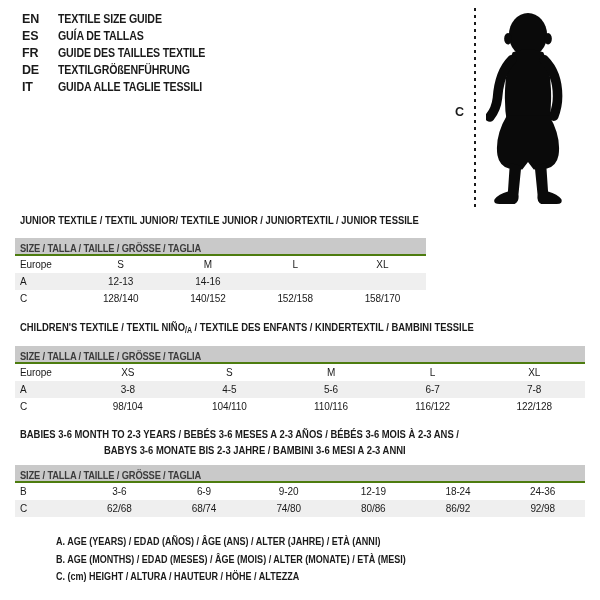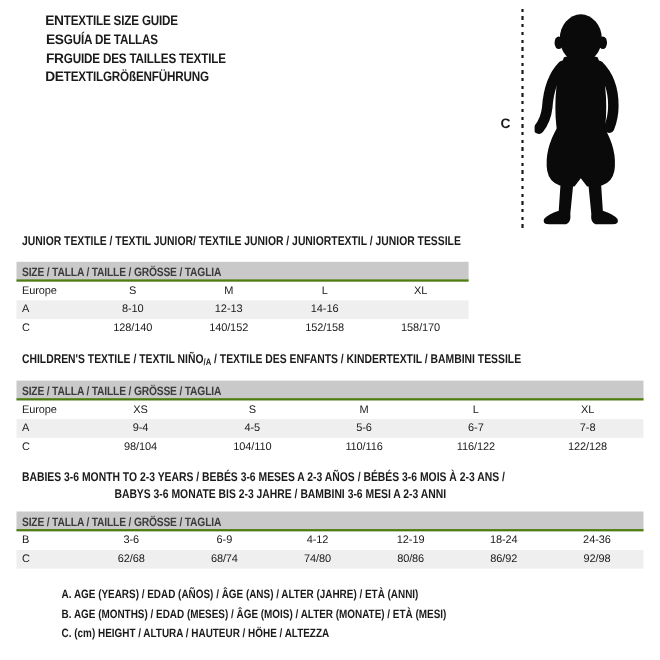--- a/index.html
+++ b/index.html
@@ -3,21 +3,21 @@
 <meta charset="utf-8">
 <style>
   html,body { margin:0; padding:0; background:#ffffff; }
   .page {
     position:relative; width:600px; height:600px; background:#ffffff;
     font-family:"Liberation Sans", sans-serif; color:#1a1a1a; overflow:hidden;
   }
   
   .lang-block { position:absolute; left:22px; top:11px; }
   .lang-row { display:flex; height:17px; line-height:17px; }
-  .lang-code { width:36px; font-weight:bold; font-size:12.5px; letter-spacing:-0.2px;text-align:right; }
+  .lang-code { width:36px; font-weight:bold; font-size:12.5px; letter-spacing:-0.2px; }
   .lang-label { font-weight:bold; font-size:12.5px; letter-spacing:-0.2px;
                 display:inline-block; transform:scaleX(0.85); transform-origin:left center; white-space:nowrap; }
   
   .measure-line { position:absolute; left:474px; top:8px; width:2px; height:202px;
     background:repeating-linear-gradient(to bottom,#1a1a1a 0 3px,transparent 3px 7px); }
   .measure-label { position:absolute; left:455px; top:105px; font-size:12.5px; font-weight:bold; }
   .baby-svg { position:absolute; left:486px; top:8px; width:84px; height:200px; }
   
   .sec-title { position:absolute; left:20px; font-weight:bold; font-size:11.5px;
                line-height:16px; white-space:nowrap;text-align:center; }
@@ -58,20 +58,24 @@
       <span class="lang-code">ES</span>
       <span class="lang-label">GUÍA DE TALLAS</span>
     </div>
     <div class="lang-row">
       <span class="lang-code">FR</span>
       <span class="lang-label">GUIDE DES TAILLES TEXTILE</span>
     </div>
     <div class="lang-row">
       <span class="lang-code">DE</span>
       <span class="lang-label">TEXTILGRÖßENFÜHRUNG</span>
+    </div>
+    <div class="lang-row">
+      <span class="lang-code">IT</span>
+      <span class="lang-label">GUIDA ALLE TAGLIE TESSILI</span>
     </div>
   </div>
 
   <div class="measure-line"></div>
   <div class="measure-label">C</div>
   <svg class="baby-svg" viewBox="0 0 88 205" xmlns="http://www.w3.org/2000/svg">
     <g fill="#0a0a0a" stroke="none">
       <ellipse cx="44" cy="26" rx="20" ry="23"></ellipse>
       <ellipse cx="23" cy="30" rx="4" ry="6"></ellipse>
       <ellipse cx="65" cy="30" rx="4" ry="6"></ellipse>
@@ -94,21 +98,20 @@
     <div class="rows">
         <div class="trow" style="grid-template-columns: 62px repeat(4, 1fr);">
           <span class="rlabel">Europe</span>
           <span class="cell">S</span>
           <span class="cell">M</span>
           <span class="cell">L</span>
           <span class="cell">XL</span>
         </div>
         <div class="trow shaded" style="grid-template-columns: 62px repeat(4, 1fr);">
           <span class="rlabel">A</span>
-          <span class="cell">8-10</span>
           <span class="cell">12-13</span>
           <span class="cell">14-16</span>
         </div>
         <div class="trow" style="grid-template-columns: 62px repeat(4, 1fr);">
           <span class="rlabel">C</span>
           <span class="cell">128/140</span>
           <span class="cell">140/152</span>
           <span class="cell">152/158</span>
           <span class="cell">158/170</span>
         </div>
@@ -126,21 +129,21 @@
         <div class="trow" style="grid-template-columns: 62px repeat(5, 1fr);">
           <span class="rlabel">Europe</span>
           <span class="cell">XS</span>
           <span class="cell">S</span>
           <span class="cell">M</span>
           <span class="cell">L</span>
           <span class="cell">XL</span>
         </div>
         <div class="trow shaded" style="grid-template-columns: 62px repeat(5, 1fr);">
           <span class="rlabel">A</span>
-          <span class="cell">9-4</span>
+          <span class="cell">3-8</span>
           <span class="cell">4-5</span>
           <span class="cell">5-6</span>
           <span class="cell">6-7</span>
           <span class="cell">7-8</span>
         </div>
         <div class="trow" style="grid-template-columns: 62px repeat(5, 1fr);">
           <span class="rlabel">C</span>
           <span class="cell">98/104</span>
           <span class="cell">104/110</span>
           <span class="cell">110/116</span>
@@ -156,21 +159,21 @@
   </div>
   <div class="stable" id="table3">
     <div class="size-bar">
       <span class="scale">SIZE / TALLA / TAILLE / GRÖSSE / TAGLIA</span>
     </div>
     <div class="rows">
         <div class="trow" style="grid-template-columns: 62px repeat(6, 1fr);">
           <span class="rlabel">B</span>
           <span class="cell">3-6</span>
           <span class="cell">6-9</span>
-          <span class="cell">4-12</span>
+          <span class="cell">9-20</span>
           <span class="cell">12-19</span>
           <span class="cell">18-24</span>
           <span class="cell">24-36</span>
         </div>
         <div class="trow shaded" style="grid-template-columns: 62px repeat(6, 1fr);">
           <span class="rlabel">C</span>
           <span class="cell">62/68</span>
           <span class="cell">68/74</span>
           <span class="cell">74/80</span>
           <span class="cell">80/86</span>

